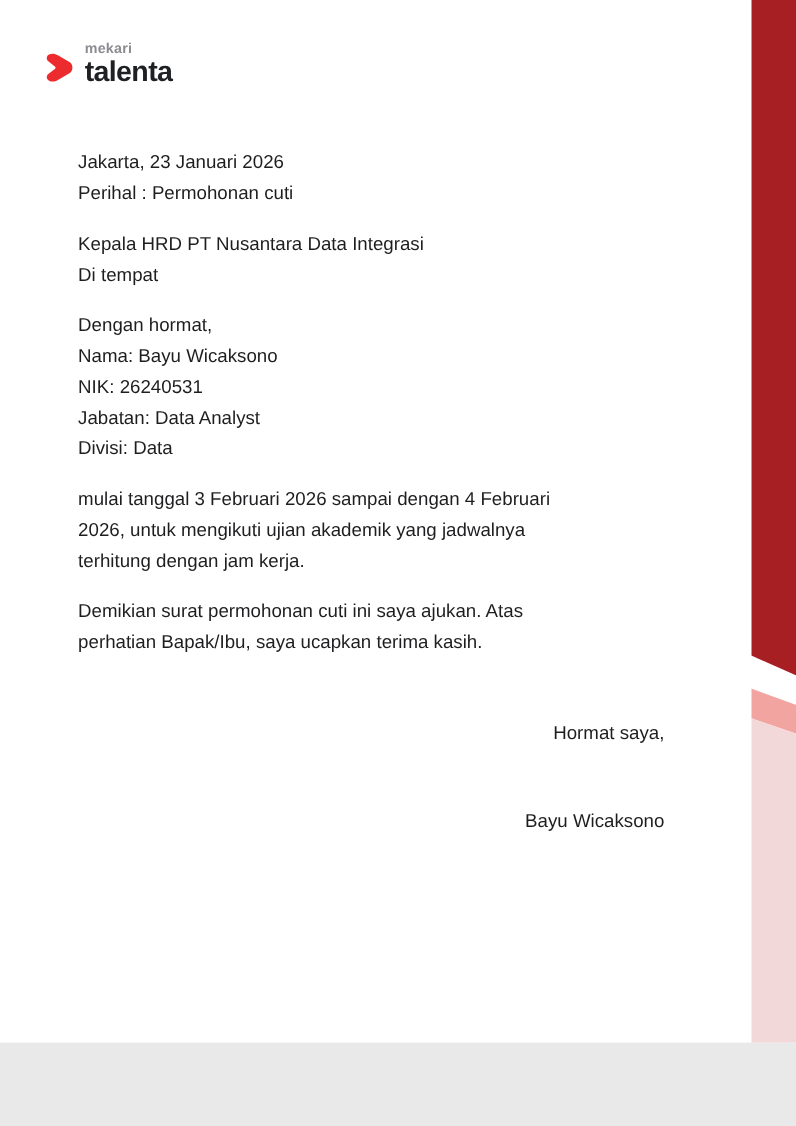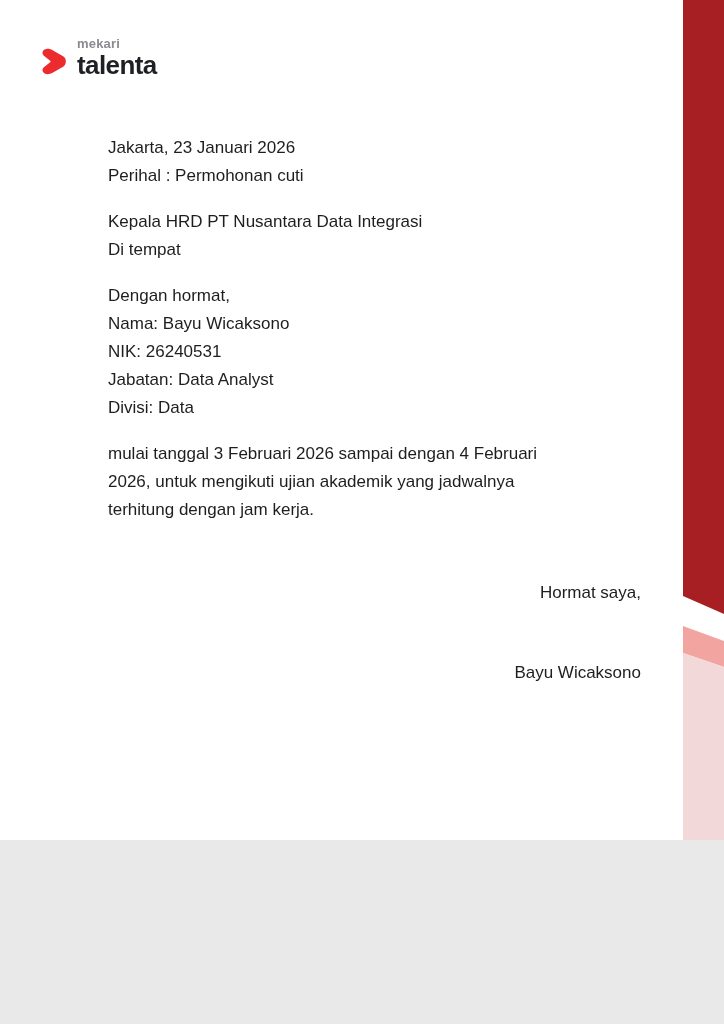--- a/index.html
+++ b/index.html
@@ -1,20 +1,20 @@
 <!DOCTYPE html>
 <html><head>
 <meta charset="utf-8">
 <style>
   * { margin: 0; padding: 0; box-sizing: border-box; }
   html, body { background: #e9e9e9; }
   .page {
     position: relative;
     width: 724px;
-    height: 840px;
+    height: 948px;
     background: #ffffff;
     overflow: hidden;
     font-family: "Liberation Sans", "DejaVu Sans", sans-serif;
     margin: 0 auto;
   }
 
   
   .band {
     position: absolute;
     top: 0;
@@ -51,21 +51,20 @@
 
   
   .letter {
     position: absolute;
     left: 71px;
     top: 134px;
     width: 560px;
     font-size: 17px;
     line-height: 28px;
     color: #1e1e20;
-    margin-left: 37px;
   }
   .para { margin-bottom: 18px; }
   .line { white-space: nowrap; }
 
   .signoff-block {
     margin-top: 55px;
     text-align: right;
     padding-right: 27px;
   }
   .signature-block {
@@ -117,20 +116,24 @@
       <div class="line">Jabatan: Data Analyst</div>
       <div class="line">Divisi: Data</div>
     </div>
 
     <div class="para">
       <div class="line">mulai tanggal 3 Februari 2026 sampai dengan 4 Februari</div>
       <div class="line">2026, untuk mengikuti ujian akademik yang jadwalnya</div>
       <div class="line">terhitung dengan jam kerja.</div>
     </div>
 
+    <div class="para">
+      <div class="line">Demikian surat permohonan cuti ini saya ajukan. Atas</div>
+      <div class="line">perhatian Bapak/Ibu, saya ucapkan terima kasih.</div>
+    </div>
 
     <div class="signoff-block">
       <span>Hormat saya,</span>
     </div>
 
     <div class="signature-block">
       <span>Bayu Wicaksono</span>
     </div>
 
   </div>

